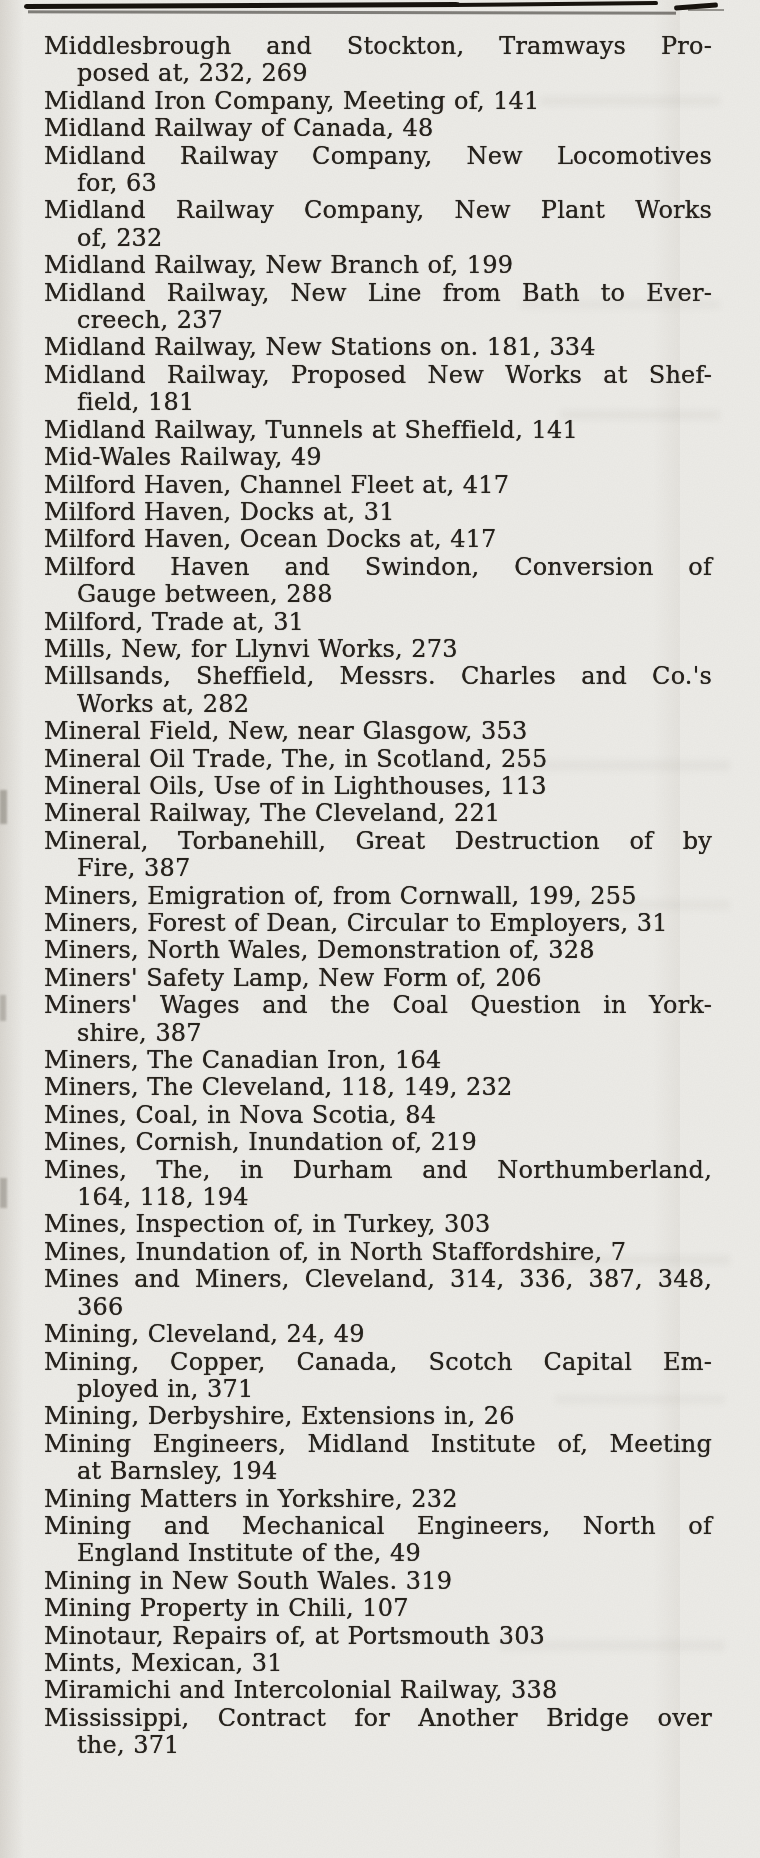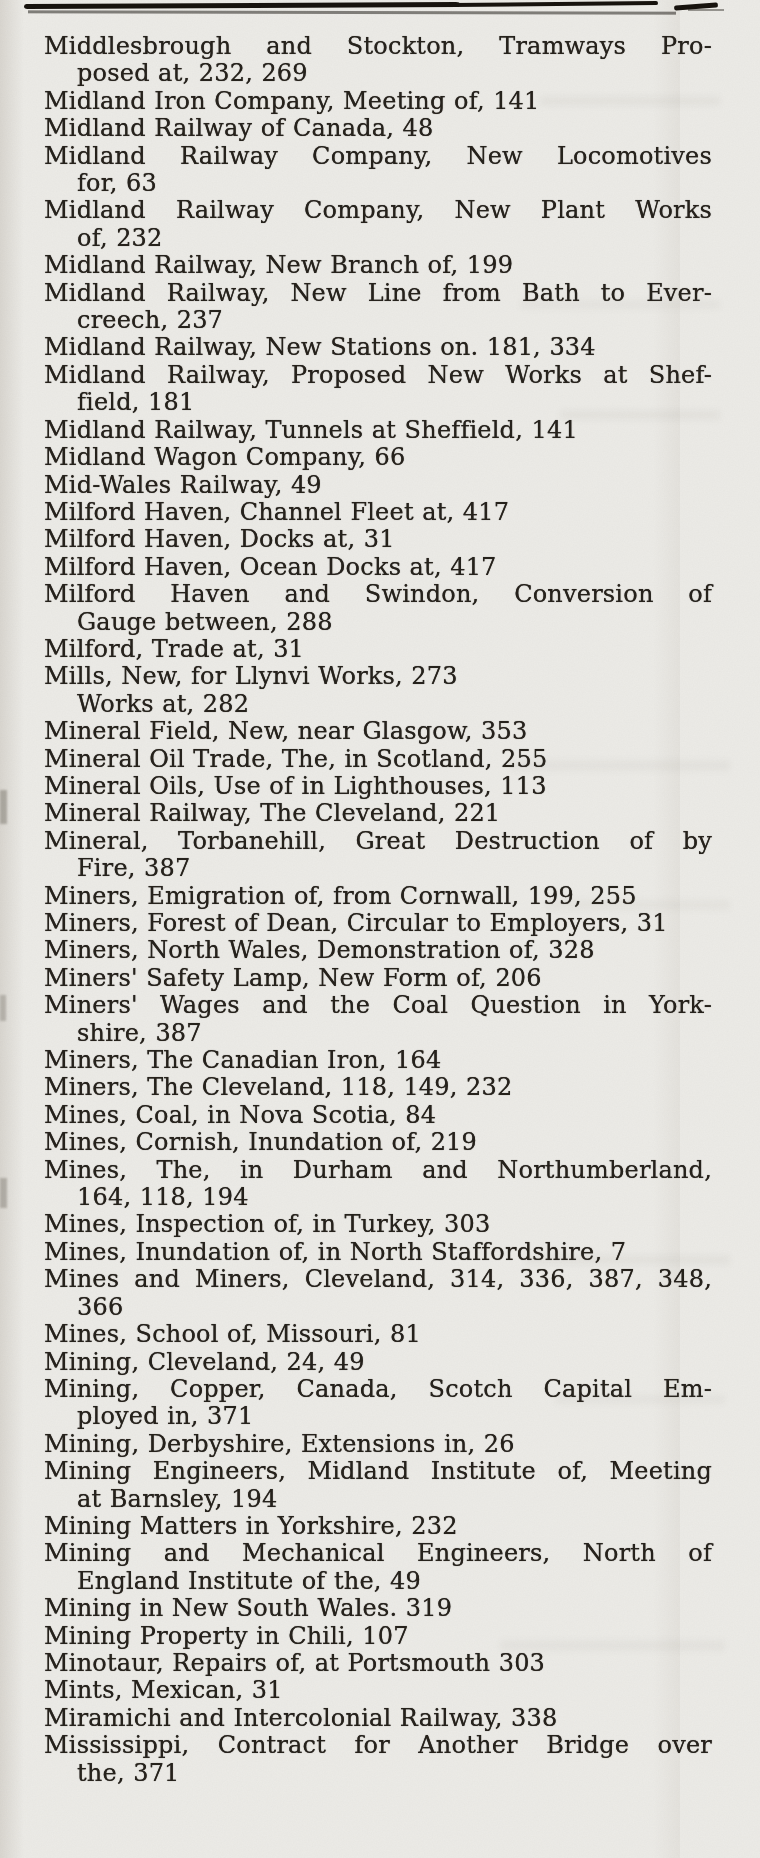--- a/index.html
+++ b/index.html
@@ -77,29 +77,29 @@
       <div class="line cont">for, 63</div>
       <div class="line just">Midland Railway Company, New Plant Works</div>
       <div class="line cont">of, 232</div>
       <div class="line">Midland Railway, New Branch of, 199</div>
       <div class="line just">Midland Railway, New Line from Bath to Ever-</div>
       <div class="line cont">creech, 237</div>
       <div class="line">Midland Railway, New Stations on. 181, 334</div>
       <div class="line just">Midland Railway, Proposed New Works at Shef-</div>
       <div class="line cont">field, 181</div>
       <div class="line">Midland Railway, Tunnels at Sheffield, 141</div>
-      <div class="line">Midland Wagon Company, 66</div>
       <div class="line">Mid-Wales Railway, 49</div>
       <div class="line">Milford Haven, Channel Fleet at, 417</div>
       <div class="line">Milford Haven, Docks at, 31</div>
       <div class="line">Milford Haven, Ocean Docks at, 417</div>
       <div class="line just">Milford Haven and Swindon, Conversion of</div>
       <div class="line cont">Gauge between, 288</div>
       <div class="line">Milford, Trade at, 31</div>
       <div class="line">Mills, New, for Llynvi Works, 273</div>
+      <div class="line just">Millsands, Sheffield, Messrs. Charles and Co.'s</div>
       <div class="line cont">Works at, 282</div>
       <div class="line">Mineral Field, New, near Glasgow, 353</div>
       <div class="line">Mineral Oil Trade, The, in Scotland, 255</div>
       <div class="line">Mineral Oils, Use of in Lighthouses, 113</div>
       <div class="line">Mineral Railway, The Cleveland, 221</div>
       <div class="line just">Mineral, Torbanehill, Great Destruction of by</div>
       <div class="line cont">Fire, 387</div>
       <div class="line">Miners, Emigration of, from Cornwall, 199, 255</div>
       <div class="line">Miners, Forest of Dean, Circular to Employers, 31</div>
       <div class="line">Miners, North Wales, Demonstration of, 328</div>
@@ -109,21 +109,20 @@
       <div class="line">Miners, The Canadian Iron, 164</div>
       <div class="line">Miners, The Cleveland, 118, 149, 232</div>
       <div class="line">Mines, Coal, in Nova Scotia, 84</div>
       <div class="line">Mines, Cornish, Inundation of, 219</div>
       <div class="line just">Mines, The, in Durham and Northumberland,</div>
       <div class="line cont">164, 118, 194</div>
       <div class="line">Mines, Inspection of, in Turkey, 303</div>
       <div class="line">Mines, Inundation of, in North Staffordshire, 7</div>
       <div class="line just">Mines and Miners, Cleveland, 314, 336, 387, 348,</div>
       <div class="line cont">366</div>
-      <div class="line">Mines, School of, Missouri, 81</div>
       <div class="line">Mining, Cleveland, 24, 49</div>
       <div class="line just">Mining, Copper, Canada, Scotch Capital Em-</div>
       <div class="line cont">ployed in, 371</div>
       <div class="line">Mining, Derbyshire, Extensions in, 26</div>
       <div class="line just">Mining Engineers, Midland Institute of, Meeting</div>
       <div class="line cont">at Barnsley, 194</div>
       <div class="line">Mining Matters in Yorkshire, 232</div>
       <div class="line just">Mining and Mechanical Engineers, North of</div>
       <div class="line cont">England Institute of the, 49</div>
       <div class="line">Mining in New South Wales. 319</div>

